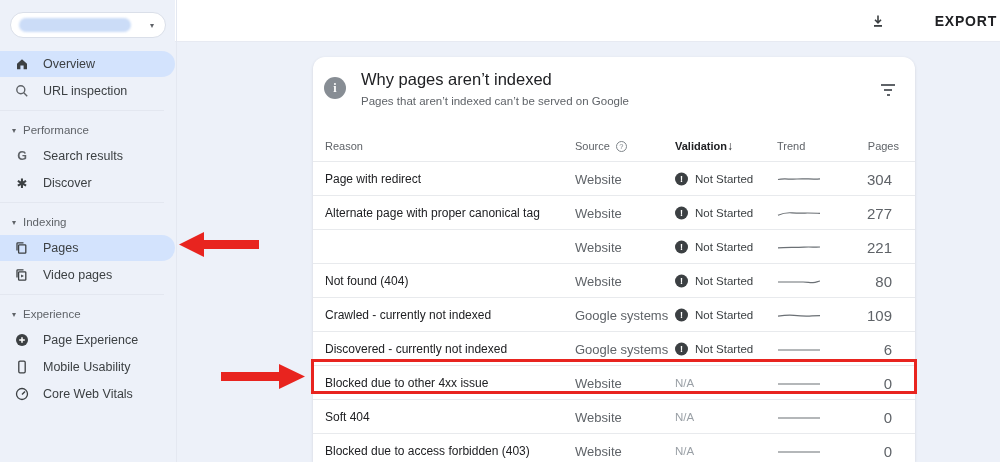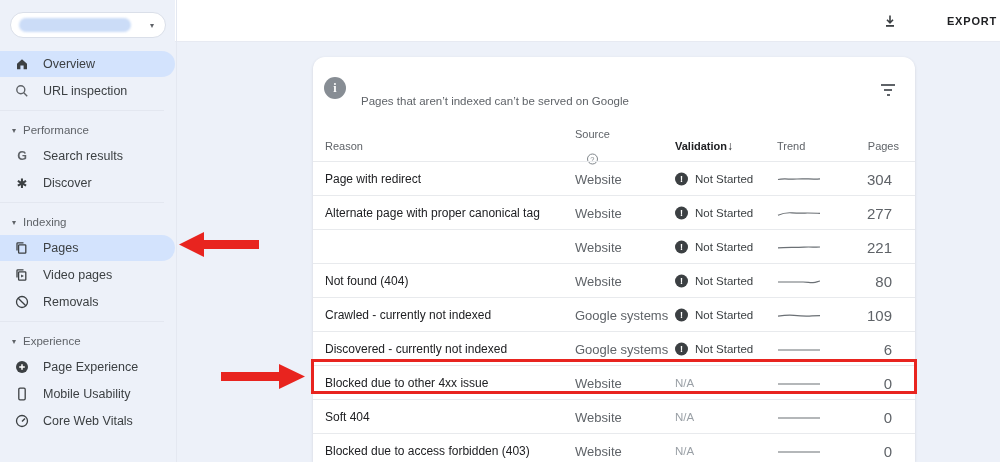--- a/index.html
+++ b/index.html
@@ -6,21 +6,21 @@
   .screen{position:relative;width:1000px;height:462px;overflow:hidden;
     background:var(--bg,#edf1f9);font-family:"Liberation Sans",sans-serif;
     -webkit-font-smoothing:antialiased;}
 
   
   .topbar{position:absolute;left:175px;top:0;width:825px;height:42px;background:#fff;
     border-bottom:1px solid #e7eaf2;box-sizing:border-box;}
   .page-title{position:absolute;left:45px;top:0;height:41px;display:flex;align-items:center;
     font-size:15.5px;color:var(--text-primary,#202124);}
   .export-btn{position:absolute;right:3px;top:0;height:41px;display:flex;align-items:center;gap:9px;cursor:pointer;}
-  .export-label{font-size:11px;font-weight:bold;letter-spacing:.8px;color:var(--text-primary,#202124);padding-left:41px;}
+  .export-label{font-size:14px;font-weight:bold;letter-spacing:.8px;color:var(--text-primary,#202124);padding-left:41px;}
 
   
   .sidebar{position:absolute;left:0;top:0;width:177px;height:462px;box-sizing:border-box;
     border-right:1px solid #e4e8f1;}
   .prop-selector{position:relative;margin:12px 10px 13px 10px;height:26px;background:#fff;
     border:1px solid #dadfe9;border-radius:13px;cursor:pointer;box-sizing:border-box;}
   .prop-redacted{position:absolute;left:8px;top:5px;width:112px;height:14px;border-radius:7px;
     background:var(--redacted-fill,#cbdcf7);filter:blur(1.2px);}
   .prop-caret{position:absolute;right:11px;top:0;height:24px;display:flex;align-items:center;
     font-size:8px;color:#5f6368;}
@@ -45,21 +45,21 @@
     font-size:12px;font-weight:bold;font-family:"Liberation Serif",serif;}
   .card-title{position:absolute;left:48px;top:13px;font-size:16.5px;color:var(--text-primary,#202124);}
   .card-subtitle{position:absolute;left:48px;top:38px;font-size:11.5px;color:var(--text-secondary,#5f6368);}
   .filter-icon{position:absolute;right:20px;top:27px;width:14px;cursor:pointer;}
   .filter-icon i{display:block;height:2px;background:#5f6368;margin:0 auto 3px;}
   .filter-icon .f1{width:14px;} .filter-icon .f2{width:8px;} .filter-icon .f3{width:3px;margin-bottom:0;}
 
   
   .thead{position:relative;height:30px;font-size:11px;color:var(--text-secondary,#5f6368);}
   .col,.cell{position:absolute;top:50%;transform:translateY(-50%);white-space:nowrap;}
-  .col-reason{left:12px;} .col-source{left:262px;display:flex;align-items:center;gap:14px;flex-direction:column;}
+  .col-reason{left:12px;} .col-source{left:262px;display:flex;align-items:center;gap:6px;}
   .col-validation{left:362px;display:flex;align-items:center;color:#202124;font-weight:bold;}
   .col-trend{left:464px;} .col-pages{right:16px;}
   .help-icon{width:11px;height:11px;border:1px solid #80868b;border-radius:50%;font-size:7.5px;
     display:flex;align-items:center;justify-content:center;color:#80868b;box-sizing:border-box;}
   .sort-arrow{font-size:12px;font-weight:normal;color:#202124;}
 
   .trow{position:relative;height:33px;border-top:1px solid var(--table-divider,#e8eaed);cursor:pointer;}
   .trow:last-child{border-bottom:1px solid var(--table-divider,#e8eaed);}
   .cell-reason{left:12px;font-size:12px;color:var(--text-primary,#202124);}
   .cell-source{left:262px;font-size:13px;color:var(--text-secondary,#5f6368);}
@@ -153,29 +153,20 @@
     <div class="nav-item">
       <span class="nav-icon">
           <svg width="16" height="16" viewBox="0 0 16 16">
             <rect x="4.6" y="4.8" width="7.2" height="8.4" rx="0.8" fill="none" stroke="#3c4043" stroke-width="1.3"></rect>
             <path d="M7.1 7.4 L9.9 9 L7.1 10.6 Z" fill="#3c4043"></path>
             <path d="M3 10.5 V3.6 Q3 2.8 3.8 2.8 H9.5" fill="none" stroke="#3c4043" stroke-width="1.3"></path>
           </svg>
         </span>
       <span class="nav-label">Video pages</span>
     </div>
-    <div class="nav-item">
-      <span class="nav-icon">
-          <svg width="16" height="16" viewBox="0 0 16 16">
-            <circle cx="8" cy="8" r="5.5" fill="none" stroke="#3c4043" stroke-width="1.3"></circle>
-            <path d="M4.2 4.2 L11.8 11.8" stroke="#3c4043" stroke-width="1.3"></path>
-          </svg>
-        </span>
-      <span class="nav-label">Removals</span>
-    </div>
 
     <div class="side-divider"></div>
     <div class="section-head">
       <span class="section-caret">▾</span>
       <span>Experience</span>
     </div>
     <div class="nav-item">
       <span class="nav-icon">
           <svg width="16" height="16" viewBox="0 0 16 16">
             <circle cx="8" cy="8" r="6" fill="#3c4043"></circle>
@@ -199,20 +190,21 @@
             <path d="M8 8.6 L11 5.6" stroke="#3c4043" stroke-width="1.4"></path>
           </svg>
         </span>
       <span class="nav-label">Core Web Vitals</span>
     </div>
   </div>
 
   <div class="card">
     <div class="card-head">
       <span class="info-icon">i</span>
+      <div class="card-title">Why pages aren’t indexed</div>
       <div class="card-subtitle">Pages that aren’t indexed can’t be served on Google</div>
       <div class="filter-icon">
           <i class="f1"></i>
           <i class="f2"></i>
           <i class="f3"></i>
         </div>
     </div>
 
     <div class="thead">
       <span class="col col-reason">Reason</span>

